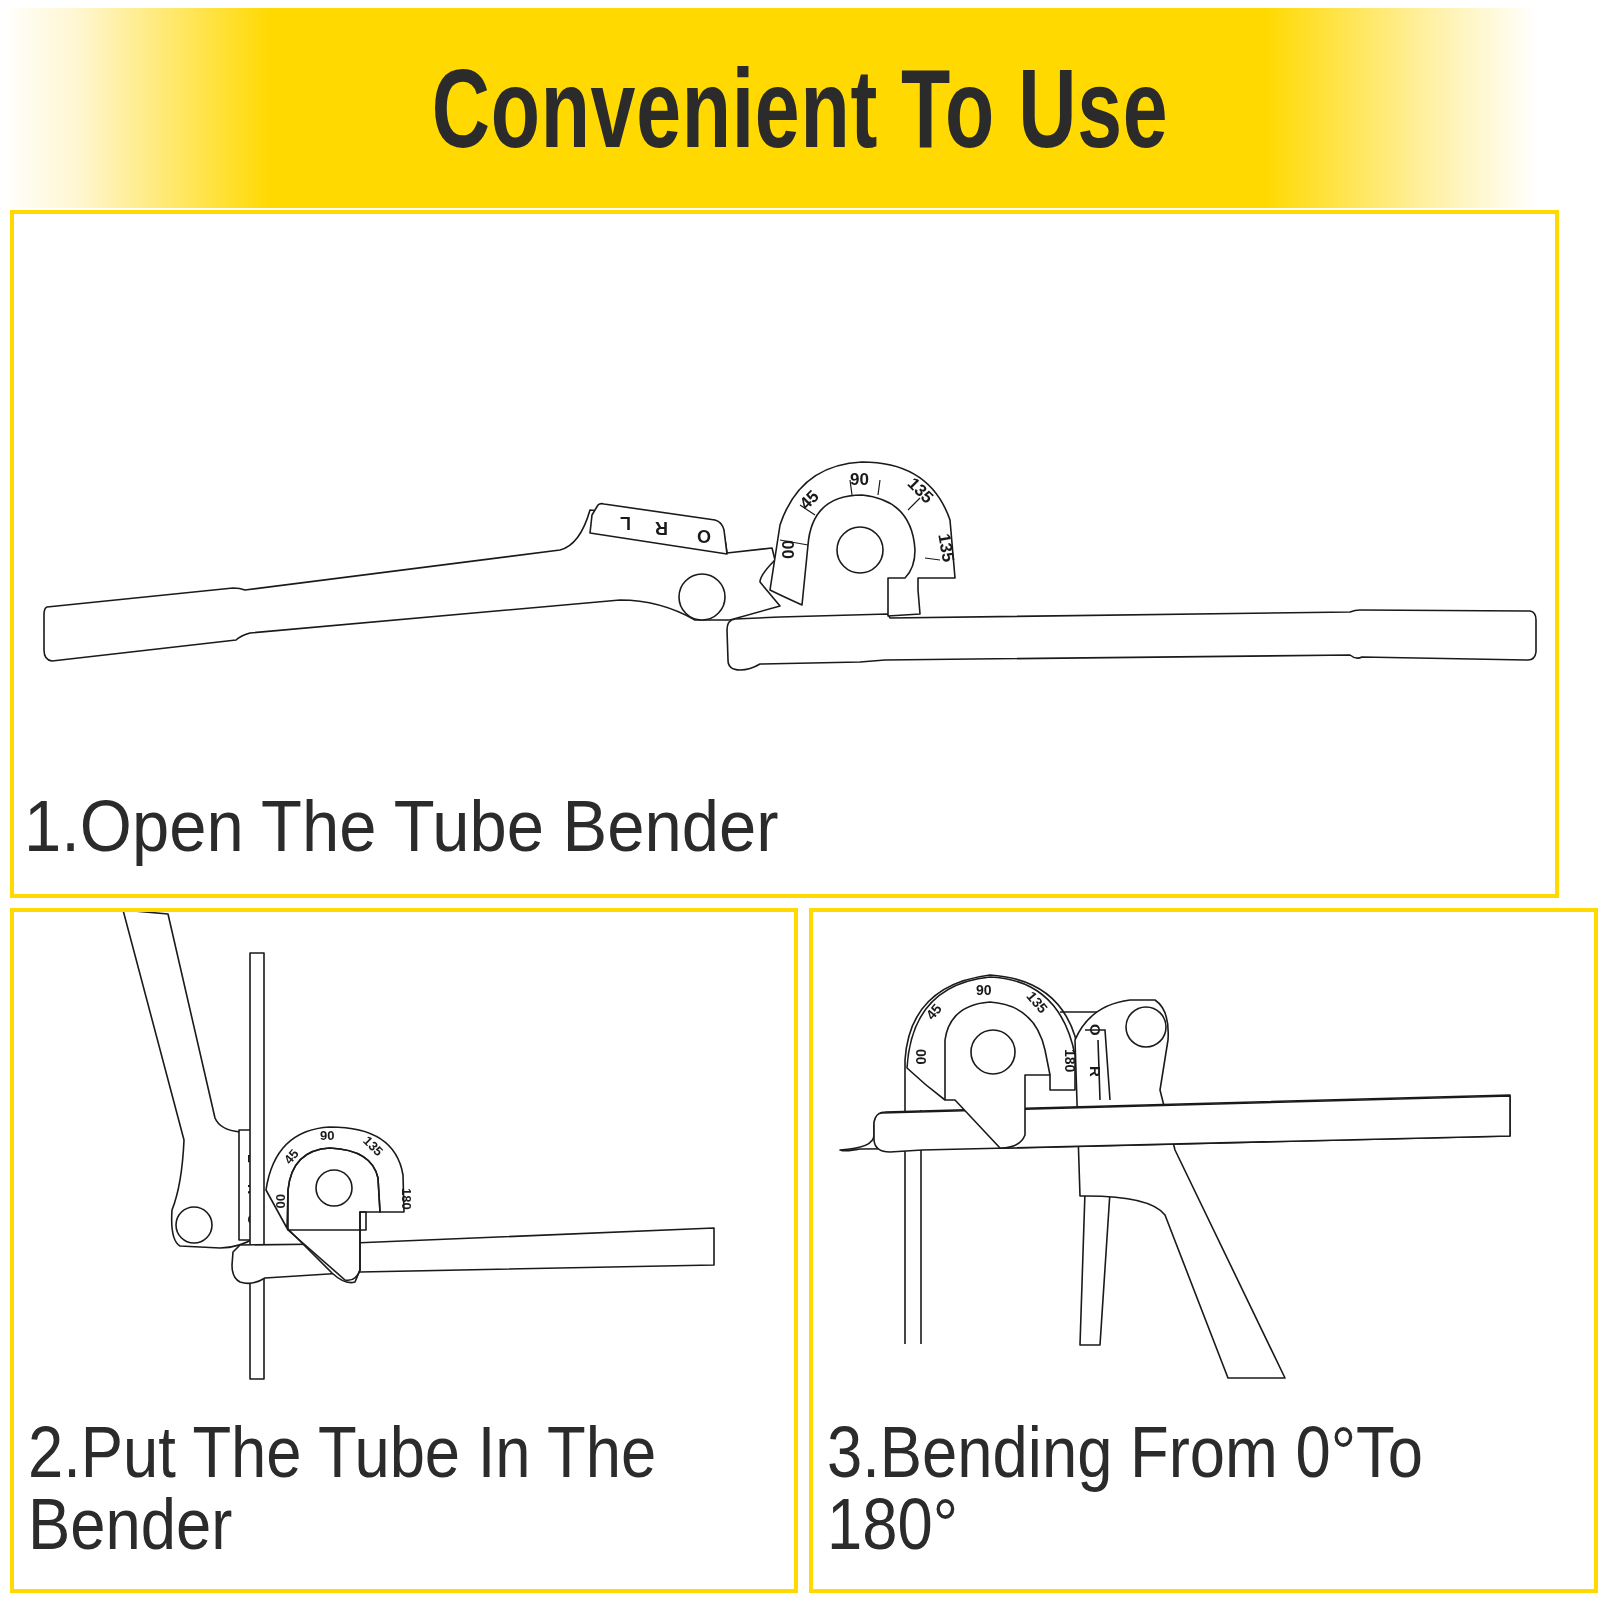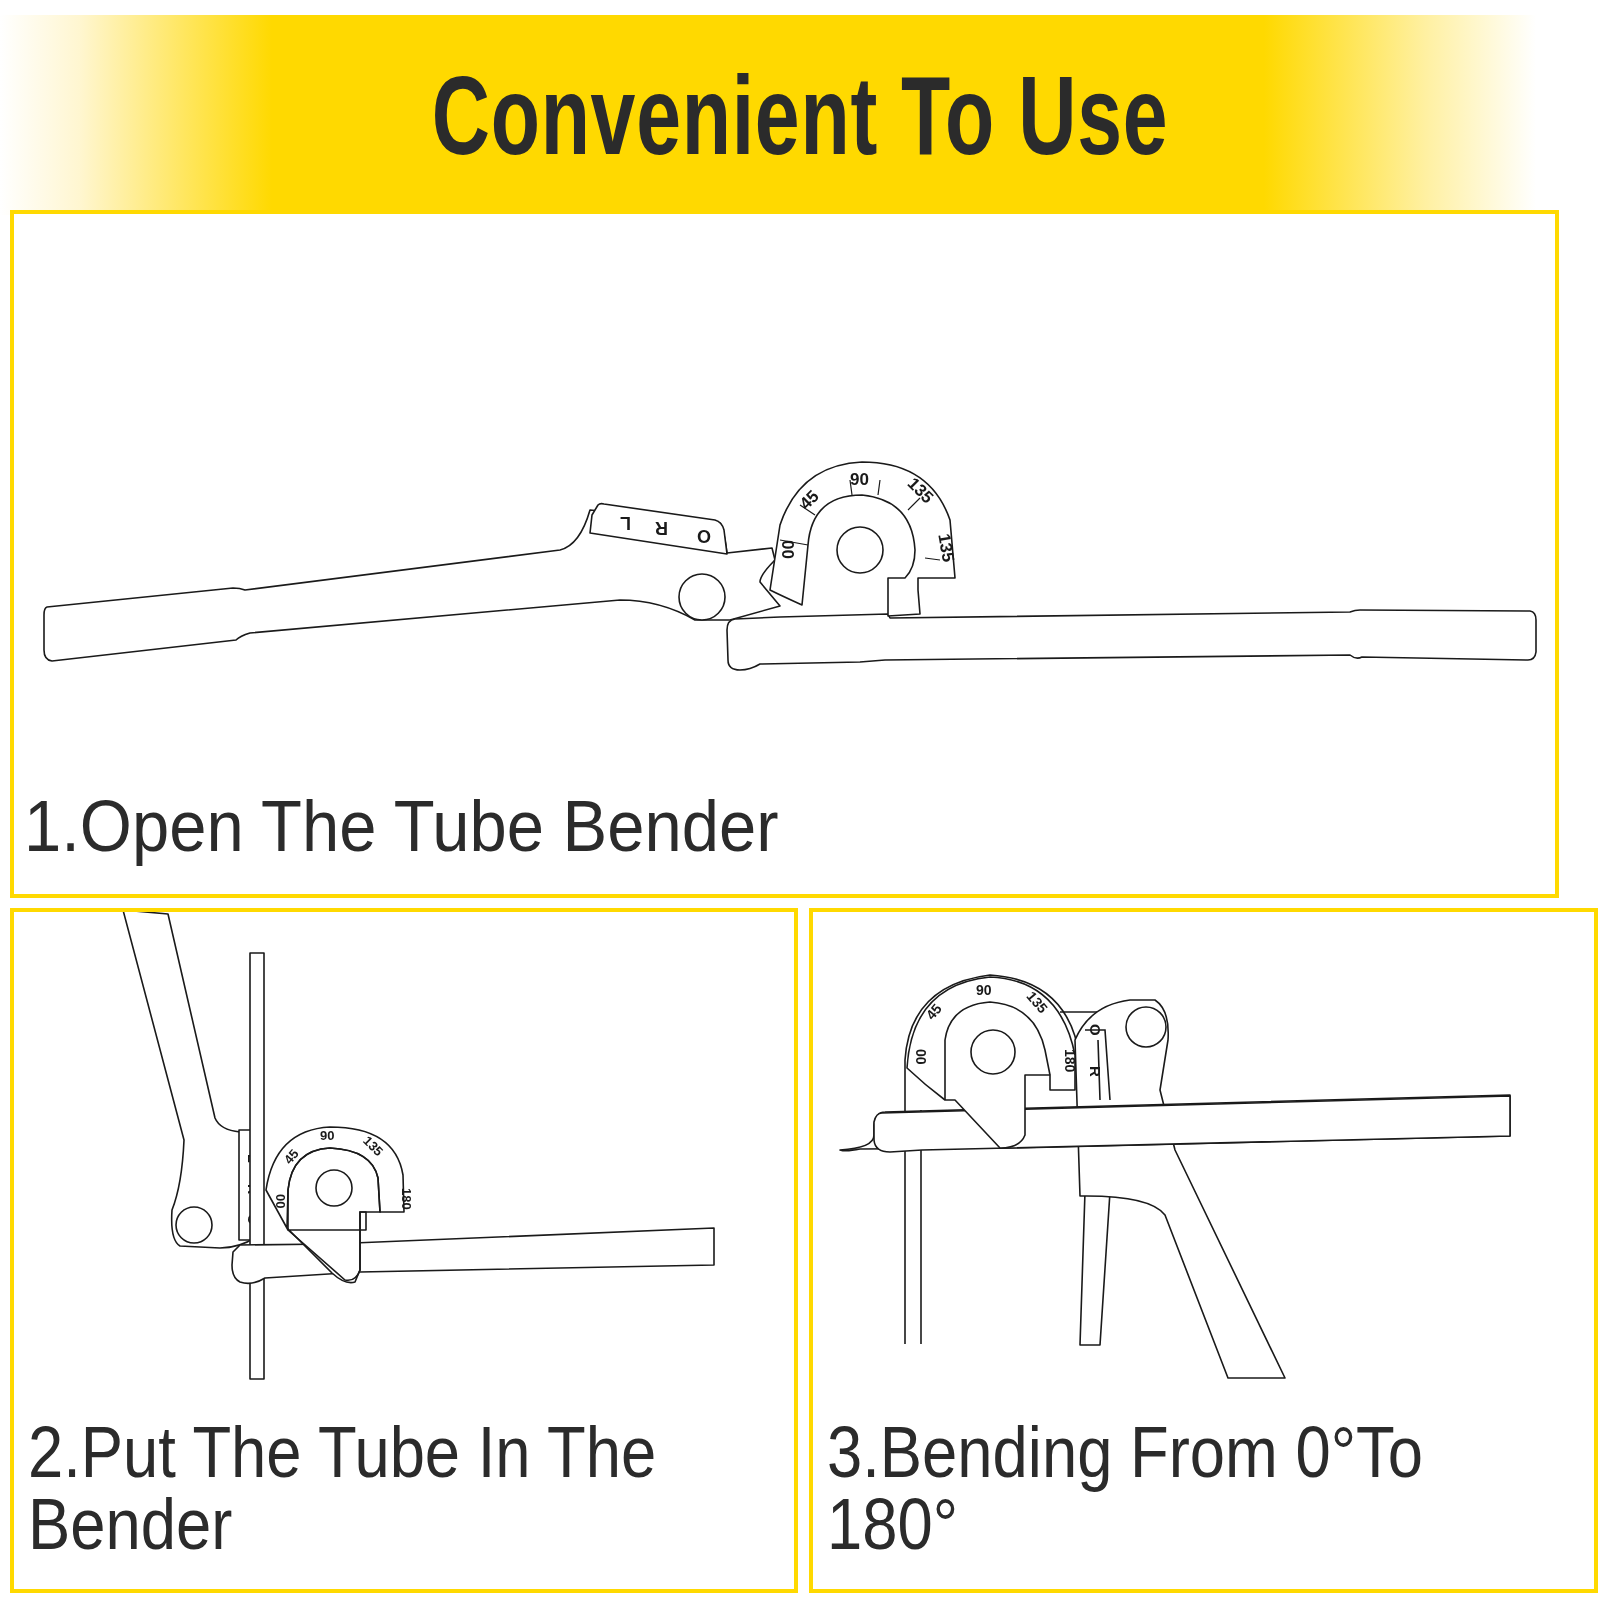--- a/index.html
+++ b/index.html
@@ -1,18 +1,18 @@
 <!DOCTYPE html>
 <html><head>
 <meta charset="utf-8">
 <style>
   html, body { margin:0; padding:0; background:#ffffff; }
   body { width:1600px; height:1600px; position:relative; overflow:hidden; font-family:"Liberation Sans", sans-serif; }
   .banner {
-    position:absolute; left:0; top:15px; width:1600px; height:200px;
+    position:absolute; left:0; top:8px; width:1600px; height:200px;
     background: linear-gradient(to right, #ffffff 0%, #fff6d0 5%, #ffd900 17%, #ffd900 79%, #fff0a0 89%, #ffffff 96%);
   }
   .banner-title {
     position:absolute; left:0; top:0; width:1600px; height:200px;
     display:flex; align-items:center; justify-content:center;
     font-family:"Liberation Sans Narrow","Liberation Sans", sans-serif;
     font-weight:bold; font-size:112px; color:#2b2b2b;
     transform:scaleX(0.72); transform-origin:center; letter-spacing:1px;
   }
   .panel { position:absolute; border:4px solid #ffd900; box-sizing:border-box; background:#fff; }

